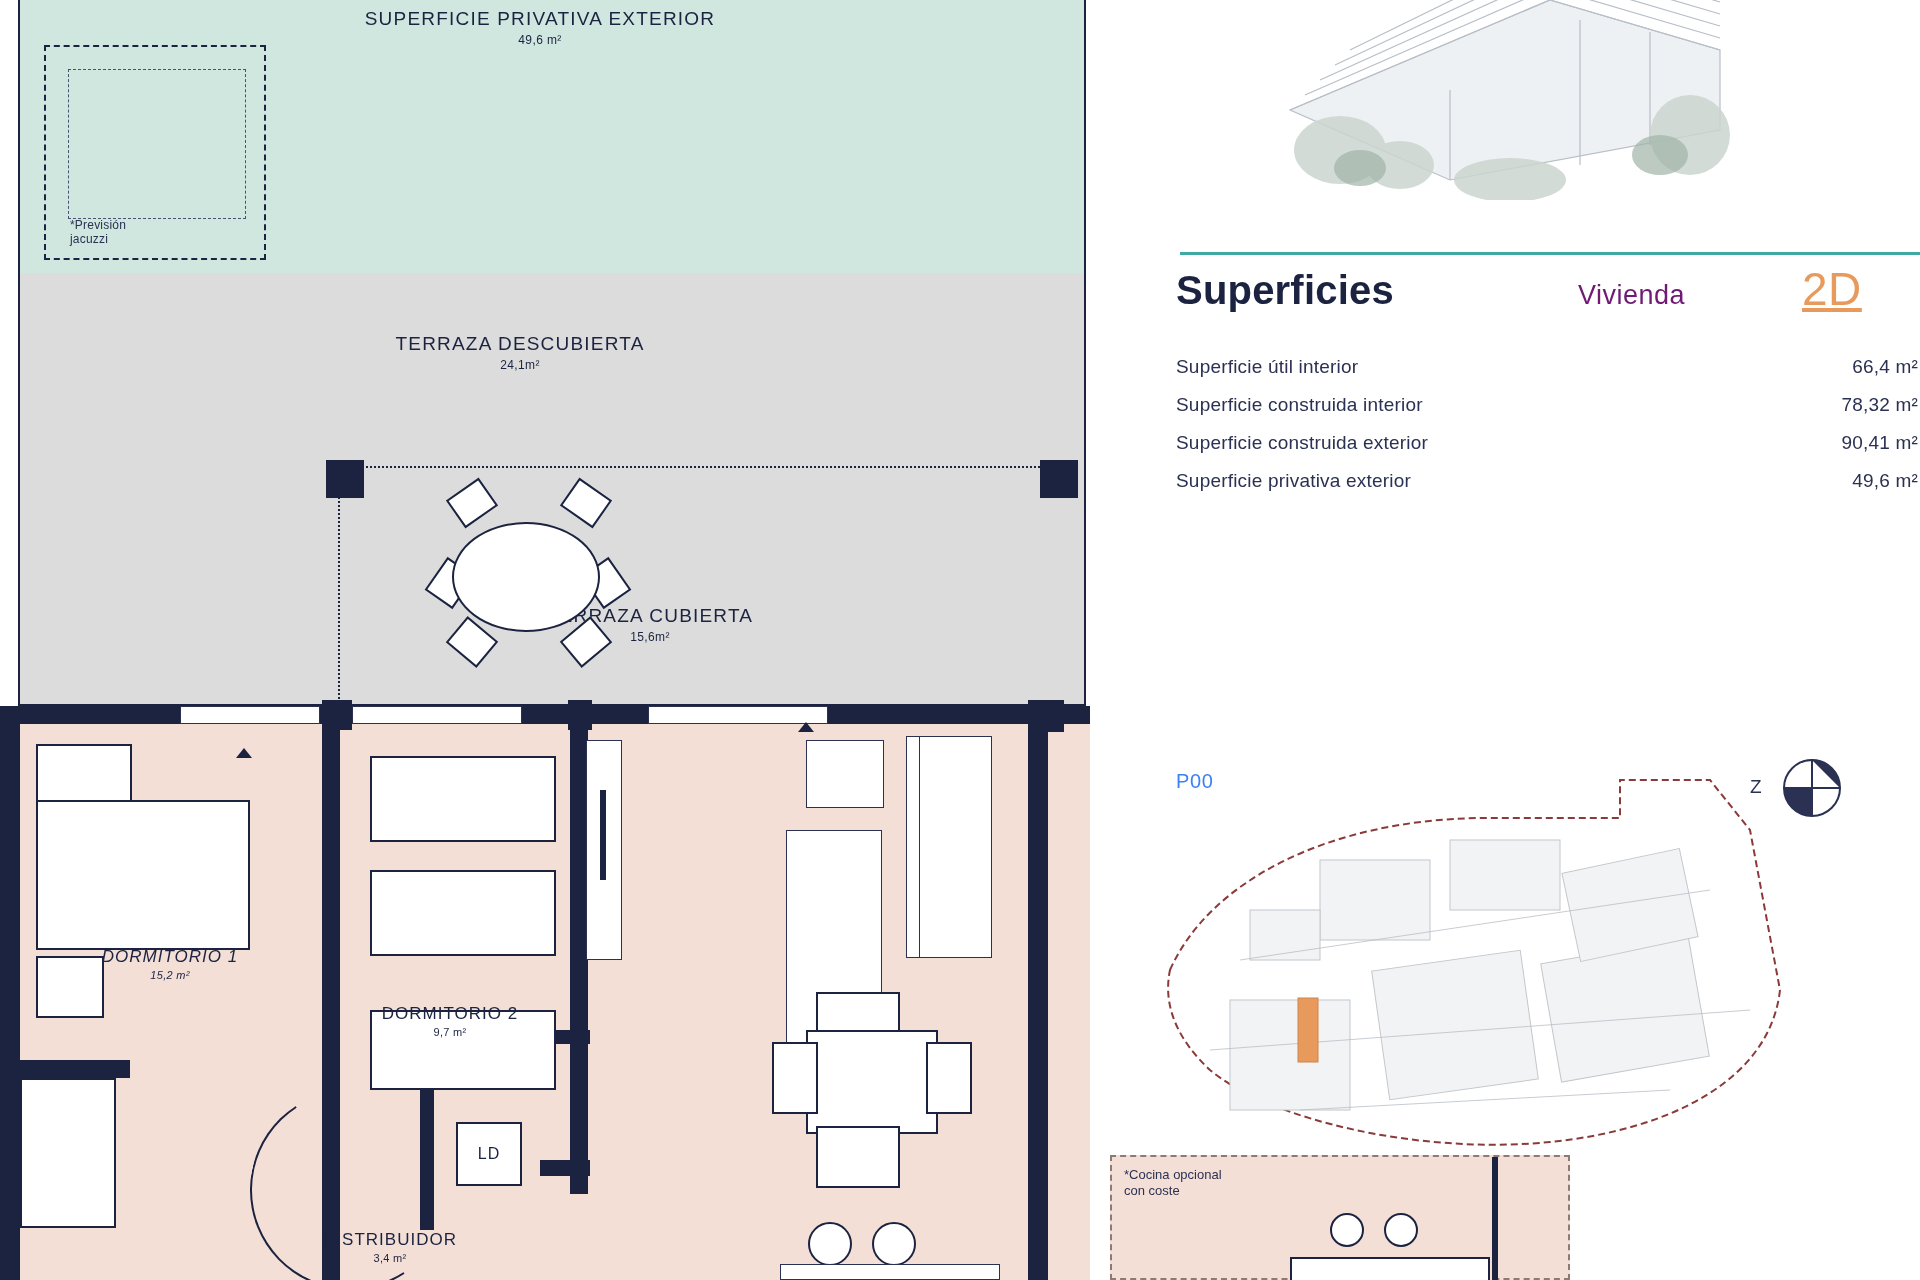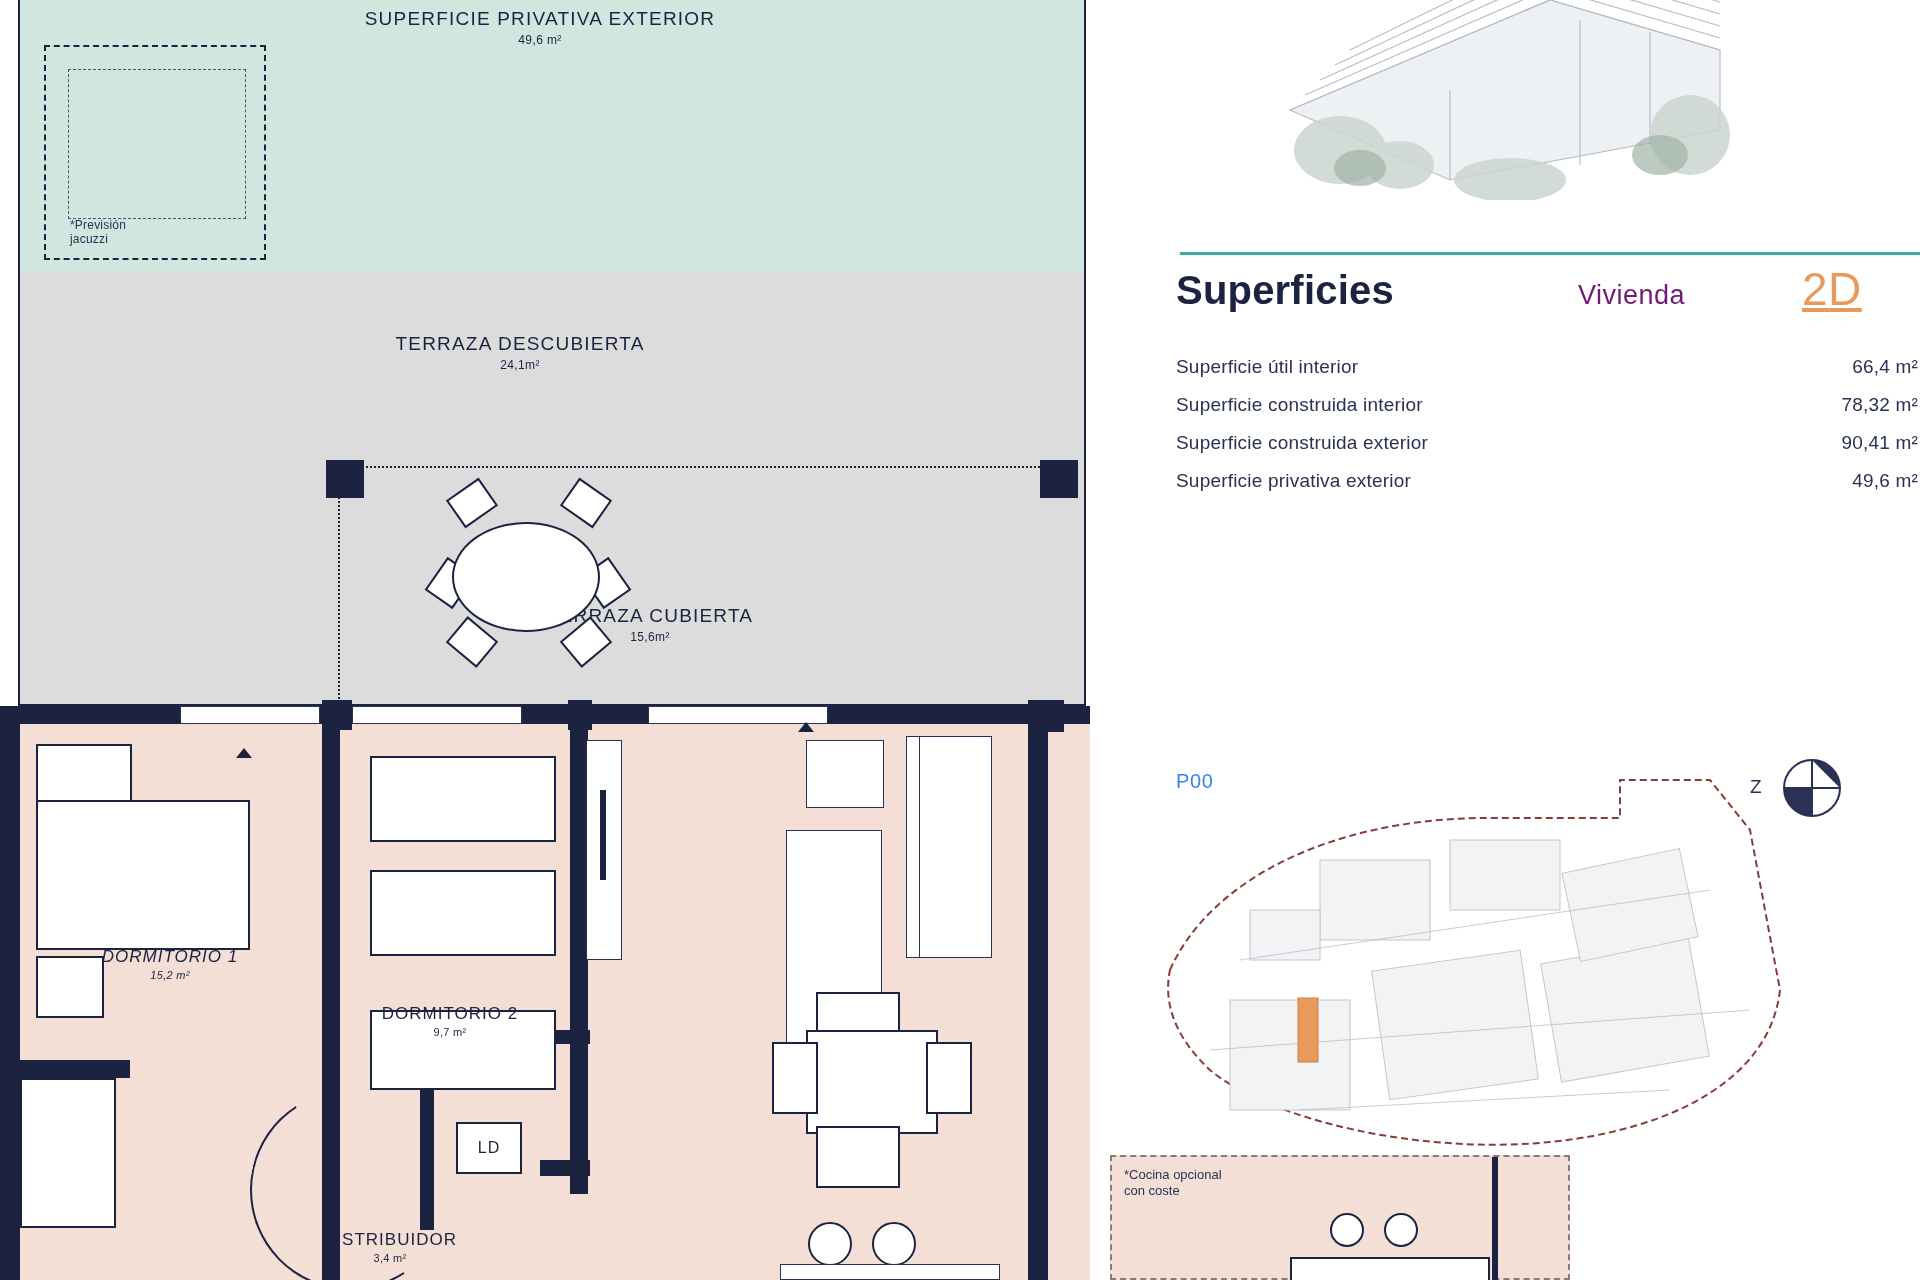--- a/index.html
+++ b/index.html
@@ -201,21 +201,21 @@
     height: 0;
     border-left: 8px solid transparent;
     border-right: 8px solid transparent;
     border-bottom: 10px solid #1b2340;
   }
   .ld-box {
     position: absolute;
     left: 456px;
     top: 1122px;
     width: 66px;
-    height: 52px;
+    height: 64px;
     border: 2px solid #1b2340;
     background: #ffffff;
     box-sizing: border-box;
     display: flex;
     align-items: center;
     justify-content: center;
     font-size: 16px;
     letter-spacing: 1px;
     color: #1b2340;
   }

